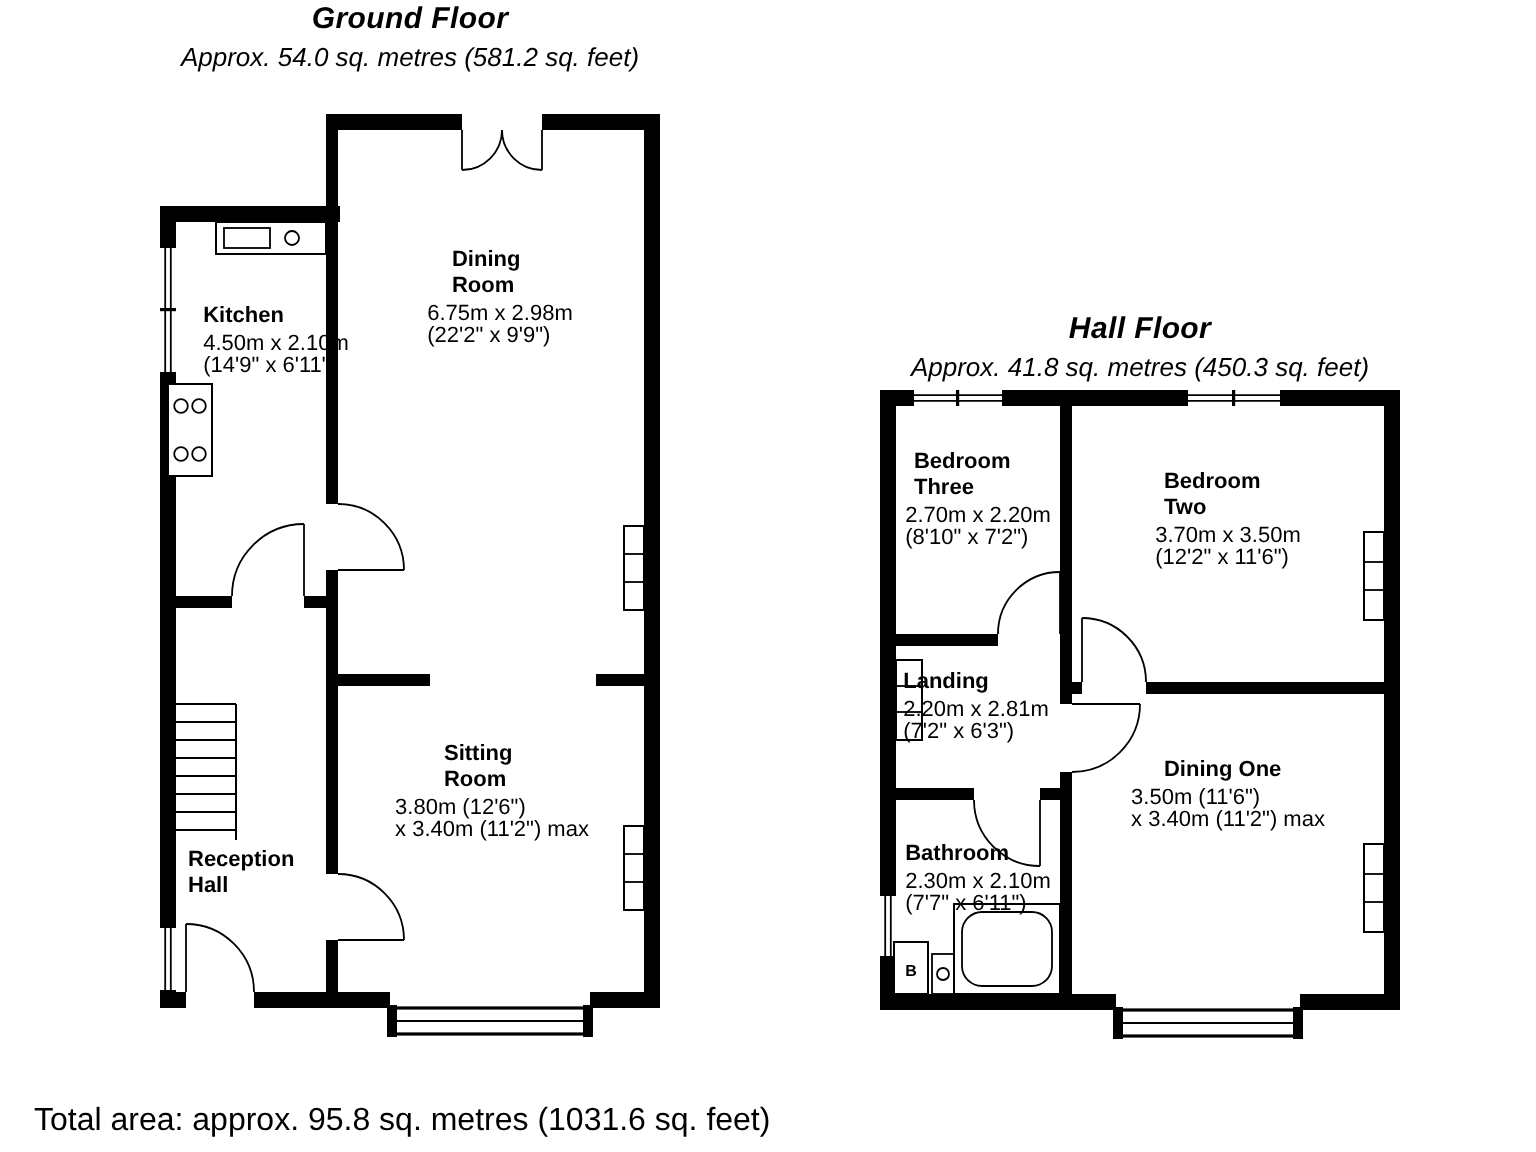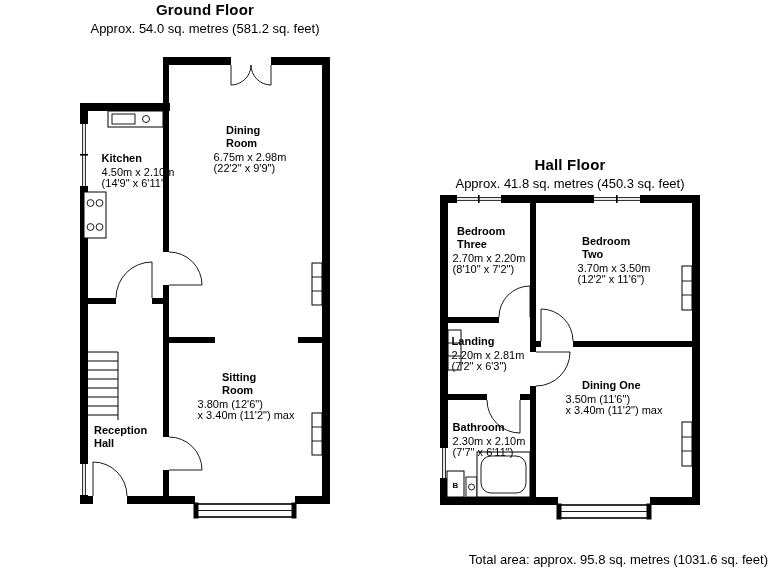--- a/index.html
+++ b/index.html
@@ -1,29 +1,29 @@
 <!DOCTYPE html>
 <html><head>
 <meta charset="utf-8">
 <style>
   * { margin:0; padding:0; box-sizing:border-box; }
   html,body { background:#fff; }
   body { font-family:"Liberation Sans","DejaVu Sans",sans-serif; color:#000; }
   .canvas { position:relative; width:768px; height:576px; background:#fff; overflow:hidden; }
   .plan-svg { position:absolute; left:0; top:0; }
-  .floor-title { position:absolute; text-align:center; }
+  .floor-title { position:absolute; text-align:center;font-style:italic; }
   .floor-title .t { font-size:15px; font-weight:bold; letter-spacing:.2px; }
   .floor-title .s { font-size:13px; margin-top:3px; }
   .room-label { position:absolute; transform:translateX(-50%); text-align:left; }
   .room-label .rname { font-size:11px; font-weight:bold; line-height:13px; margin:0 auto 2px; }
   .room-label .dims { font-size:11px; line-height:10.5px; white-space:nowrap; }
   .w48 { max-width:48px; }
   .w64 { max-width:64px; }
   .w66 { max-width:66px; }
-  .total { position:absolute; left:17px; right:0; top:552px; text-align:right; font-size:13px; }
+  .total { position:absolute; left:17px; right:0; top:552px; text-align:left; font-size:16px; }
 </style>
 </head>
 <body>
 
 <div class="canvas">
 
   <svg class="plan-svg" width="768" height="576" viewBox="0 0 768 576">
 
     <g>
       <g fill="#000" shape-rendering="crispEdges">

